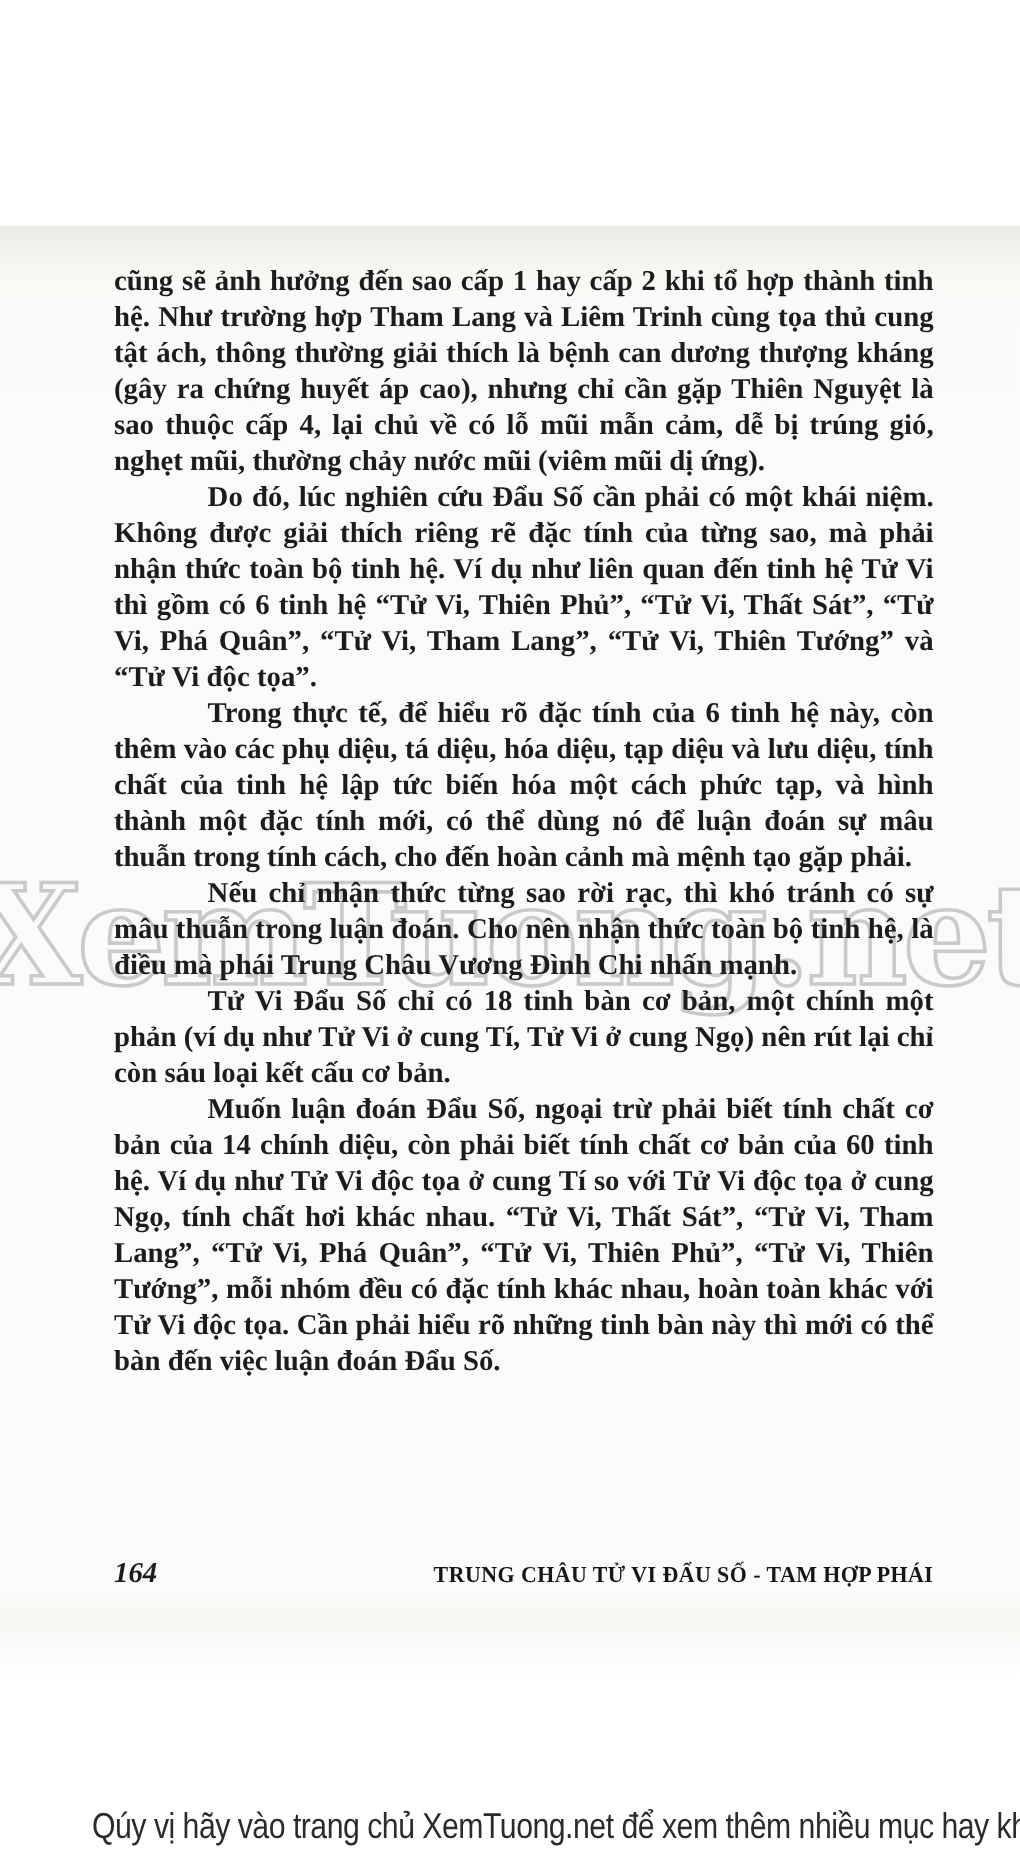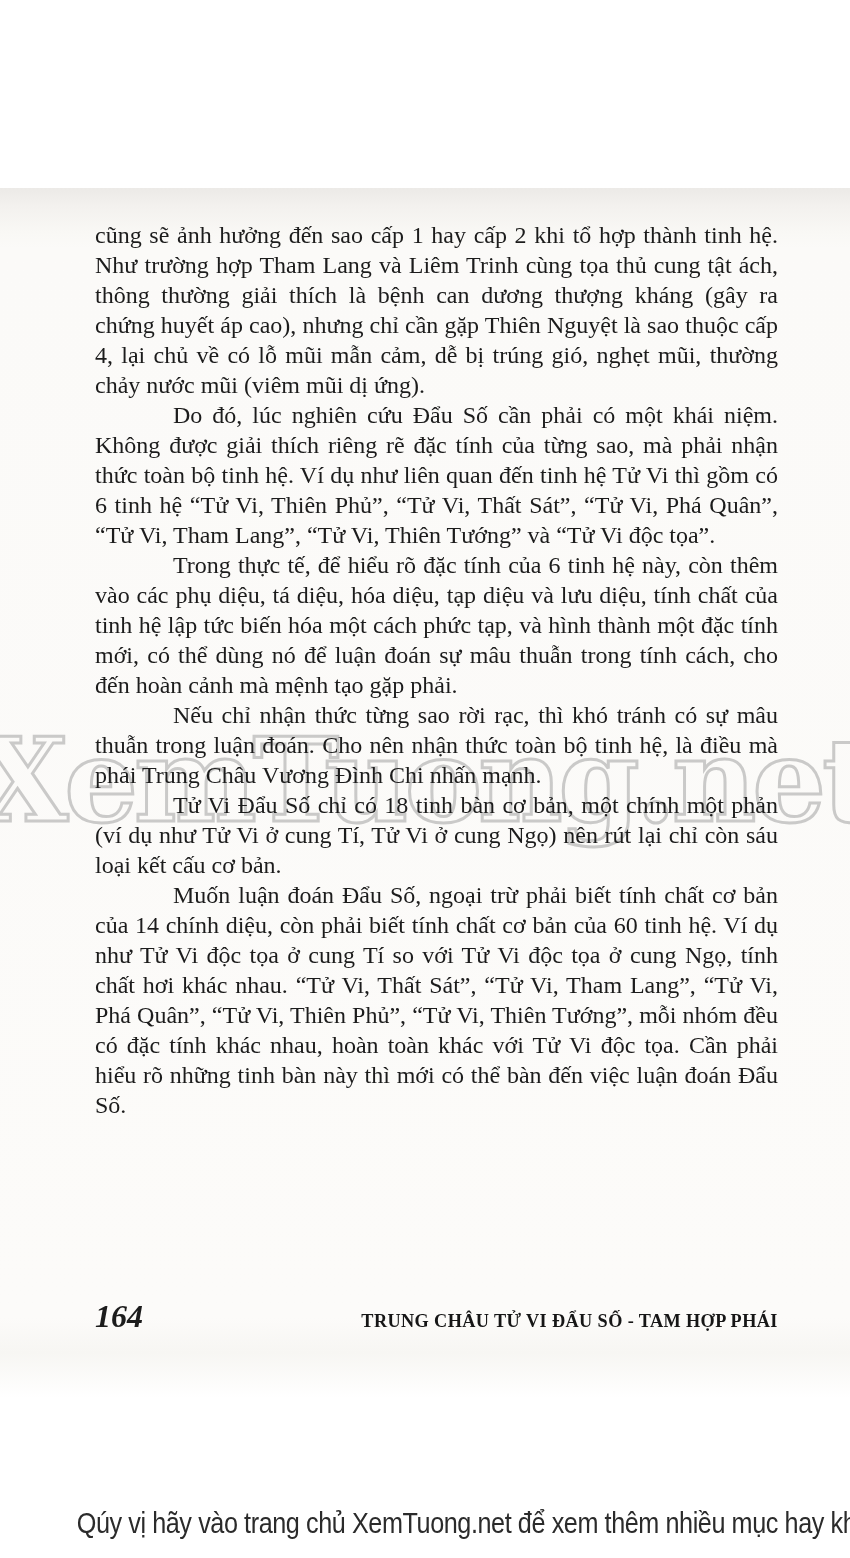--- a/index.html
+++ b/index.html
@@ -47,20 +47,21 @@
   .text-block {
     position: absolute;
     left: 95px;
     top: 220px;
     width: 683px;
     z-index: 2;
     color: #1c1c1c;
     font-size: 24px;
     line-height: 30px;
     text-align: justify;
+    font-weight: bold;
   }
   .text-block p {
     margin: 0;
     text-indent: 78px;
   }
   .text-block p.no-indent {
     text-indent: 0;
   }
   .page-footer {
     position: absolute;
@@ -68,21 +69,21 @@
     top: 1298px;
     width: 683px;
     z-index: 2;
     display: flex;
     justify-content: space-between;
     align-items: baseline;
   }
   .page-number {
     font-style: italic;
     font-weight: 700;
-    font-size: 32px;
+    font-size: 24px;
     color: #1c1c1c;
   }
   .running-title {
     font-family: "Liberation Serif", "DejaVu Serif", serif;
     font-weight: 700;
     font-size: 19px;
     letter-spacing: 0.4px;
     color: #161616;
     transform: scaleX(0.96);
     transform-origin: right center;

